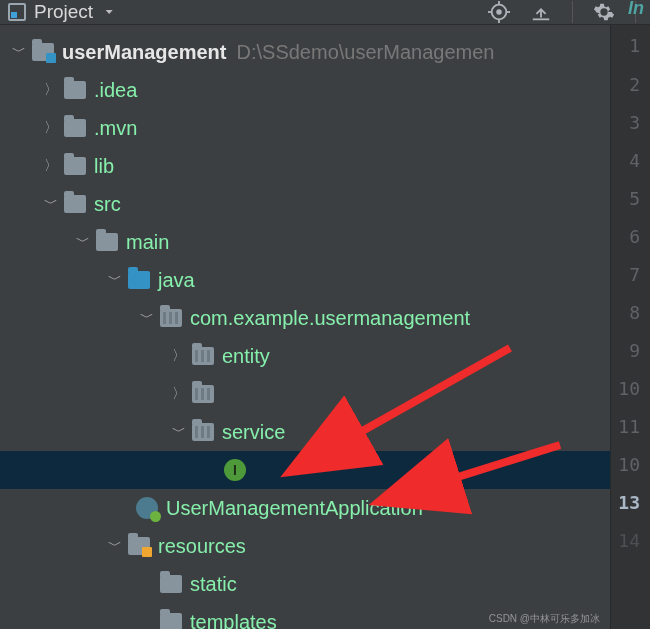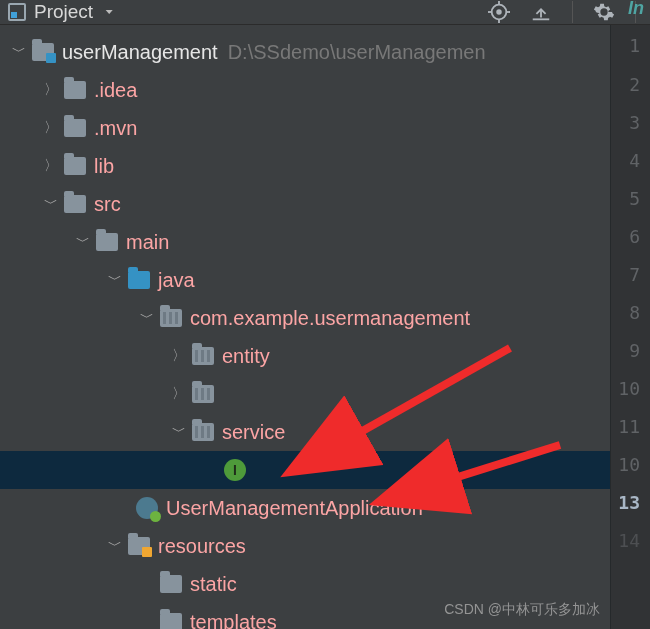--- a/index.html
+++ b/index.html
@@ -174,22 +174,22 @@
   .springboot-icon::after {
     content: "";
     position: absolute;
     right: -3px;
     bottom: -3px;
     width: 11px;
     height: 11px;
     border-radius: 50%;
     background: #6db33f;
   }
-  .label { color: #fca5a5; }
-  .label.bold { color: #e6e6e6; font-weight: normal; }
+  .label { color: #86efac; }
+  .label.bold { color: #e6e6e6; font-weight: bold; }
   .label.path { color: #787878; margin-left: 10px; }
   .selected {
     background: #0d293e;
   }
   .gutter {
     width: 40px;
     background: #313335;
     color: #606366;
     font-size: 18px;
     text-align: right;
@@ -212,23 +212,23 @@
     position: absolute;
     right: 6px;
     top: -2px;
     color: #4fa5a3;
     font-style: italic;
     font-weight: bold;
     font-size: 18px;
   }
   .watermark {
     position: absolute;
-    bottom: 10px;
+    bottom: 3px;
     right: 50px;
-    font-size: 14px;
+    font-size: 10px;
     color: #9e9e9e;
     opacity: 0.9;
   }
   .arrow-overlay {
     position: absolute;
     pointer-events: none;
     top: 0;
     left: 0;
   }
 </style>

